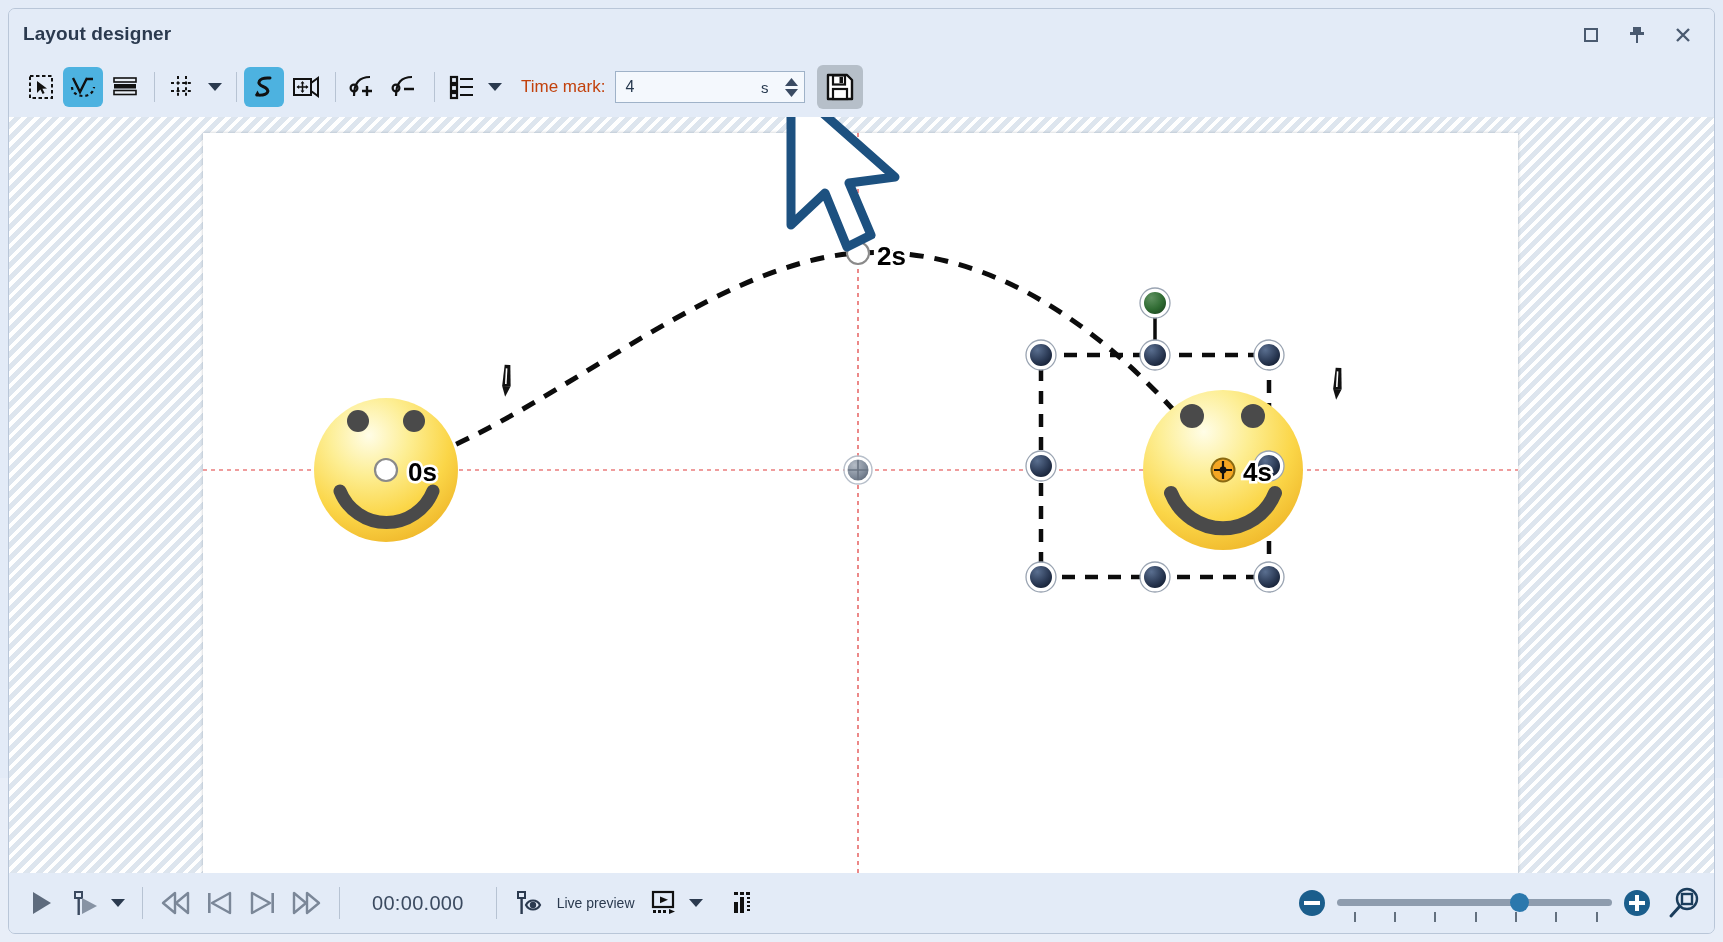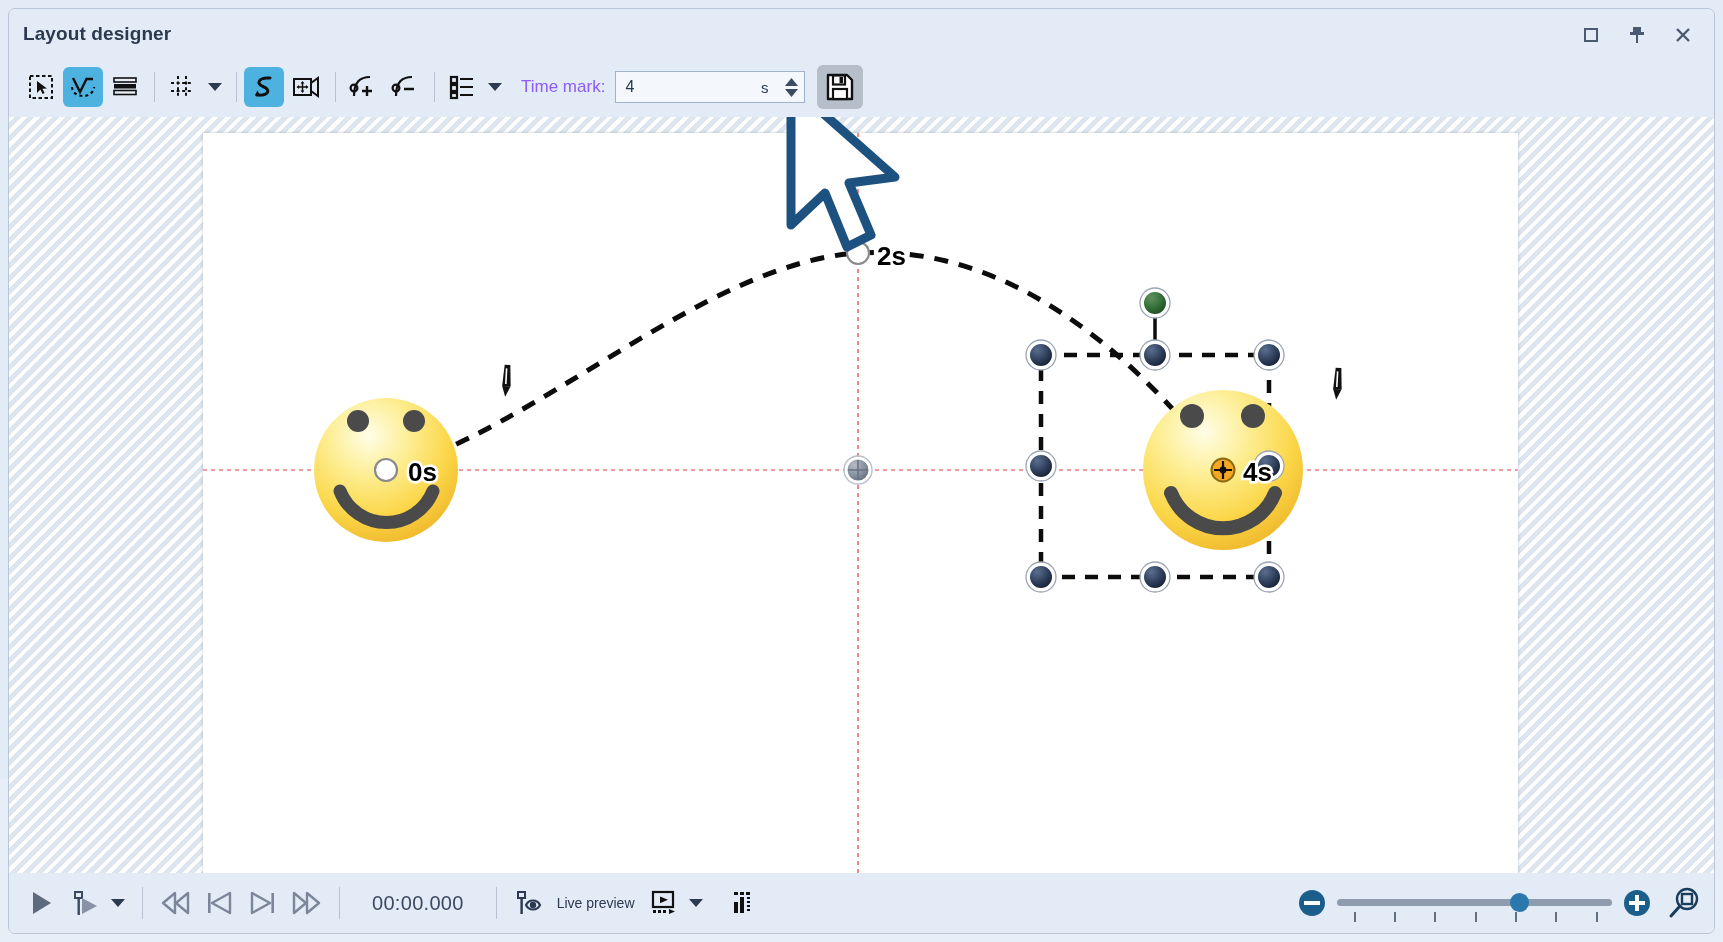--- a/index.html
+++ b/index.html
@@ -60,21 +60,21 @@
   .tb-btn.active{background:#4db2e0;}
   .tb-btn.hovered{background:#b6bfc9;}
   .tb-sep{
     width:1px;height:30px;background:#b7c3d3;margin:0 7px;flex:none;
   }
   .tb-caret{
     width:22px;height:40px;display:flex;align-items:center;justify-content:center;
     cursor:pointer;border-radius:4px;flex:none;margin-right:3px;
   }
   .tb-label{
-    font-size:17px;color:#8b5cf6;margin:0 10px 0 12px;flex:none;
+    font-size:17px;color:#c2410c;margin:0 10px 0 12px;flex:none;
   }
   .spin-wrap{
     position:relative;width:190px;height:32px;flex:none;
     background:#f4f8fd;border:1px solid #9fb2c8;
     display:flex;align-items:center;box-sizing:border-box;
   }
   .spin-val{
     font-size:16px;color:#26384e;margin-left:7px;flex:1;
     background:transparent;border:0;outline:none;width:100px;
     font-family:"Liberation Sans", sans-serif;

